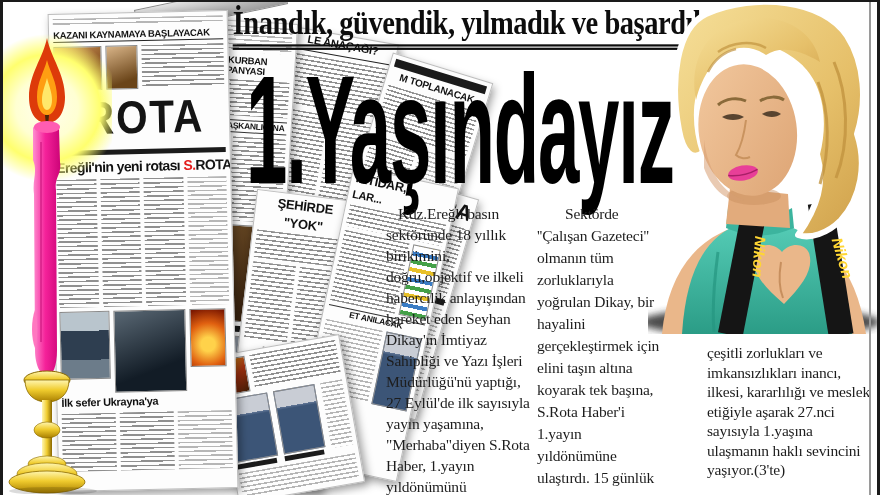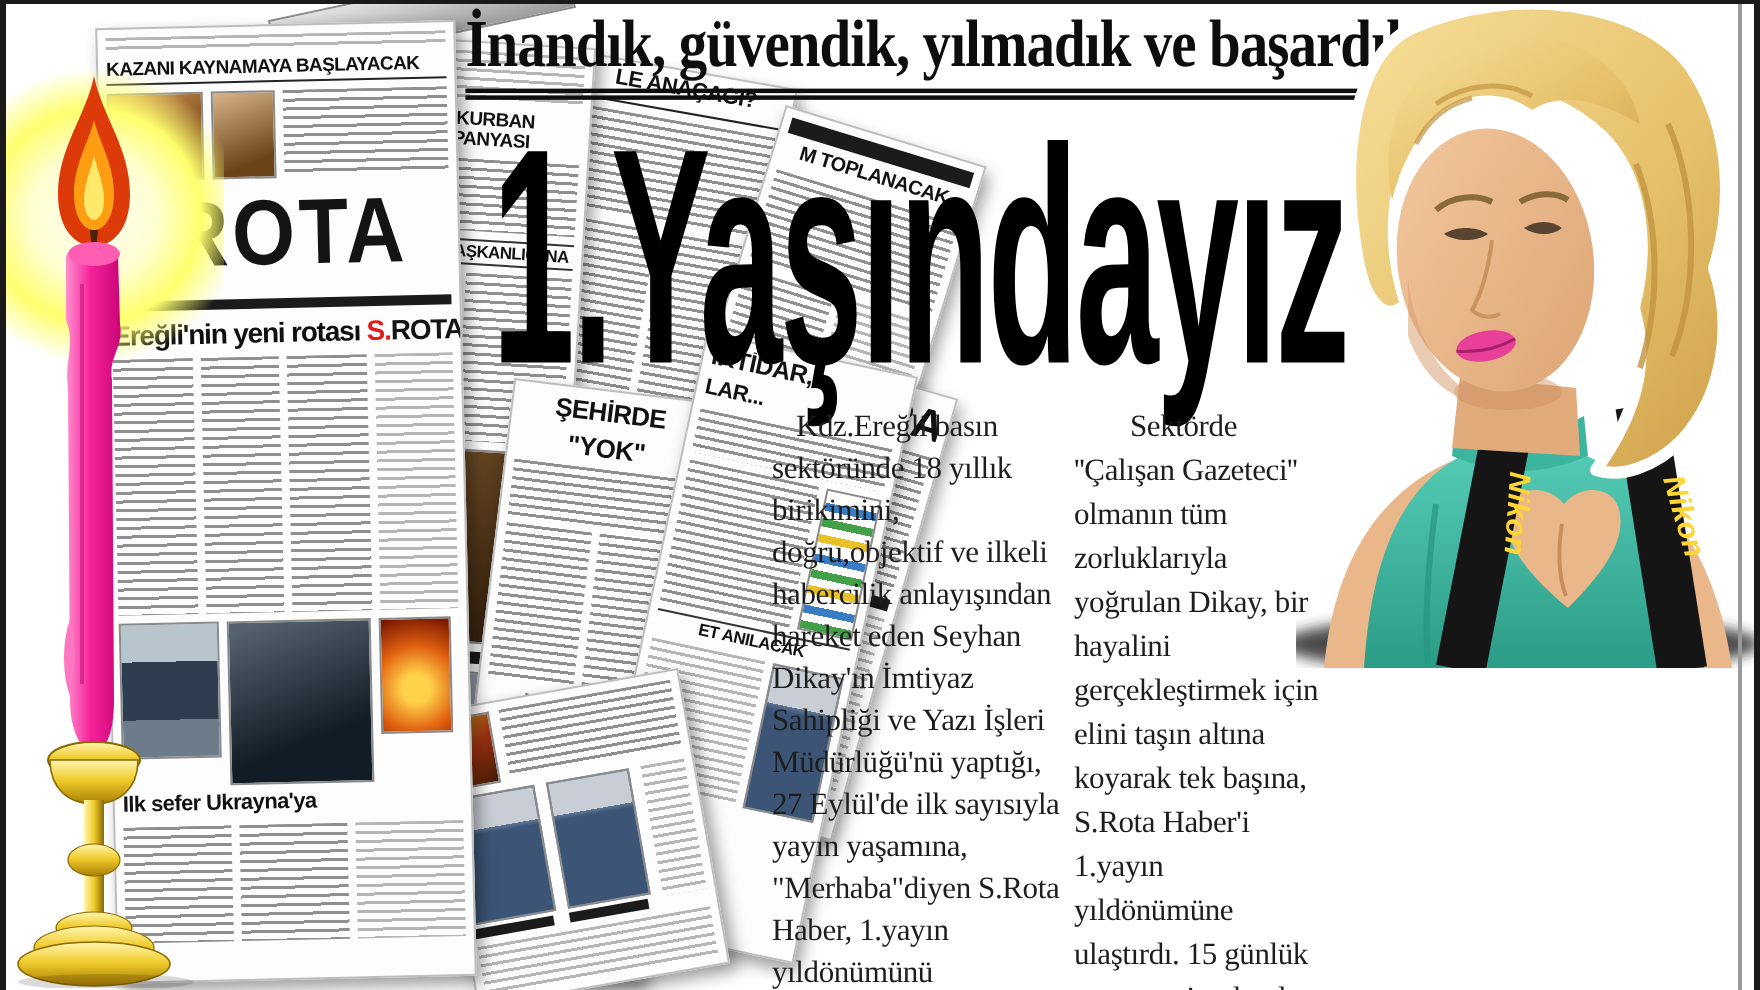--- a/index.html
+++ b/index.html
@@ -212,20 +212,21 @@
   </div>
 
   <div class="banner">
     <span>İnandık, güvendik, yılmadık ve başardık.</span>
   </div>
 
   <div class="big-headline">1.Yaşındayız</div>
 
   <div class="artcol c1">Kdz.Ereğli basın sektöründe 18 yıllık birikimini, doğru,objektif ve ilkeli habercilik anlayışından hareket eden Seyhan Dikay'ın İmtiyaz Sahipliği ve Yazı İşleri Müdürlüğü'nü yaptığı, 27 Eylül'de ilk sayısıyla yayın yaşamına, "Merhaba"diyen S.Rota Haber, 1.yayın yıldönümünü tamamladı.</div>
   <div class="artcol c2">Sektörde ''Çalışan Gazeteci'' olmanın tüm zorluklarıyla yoğrulan Dikay, bir hayalini gerçekleştirmek için elini taşın altına koyarak tek başına, S.Rota Haber'i 1.yayın yıldönümüne ulaştırdı. 15 günlük yayın periyodunda karşılaştığı</div>
+  <div class="artcol c3">çeşitli zorlukları ve imkansızlıkları inancı, ilkesi, kararlılığı ve meslek etiğiyle aşarak 27.nci sayısıyla 1.yaşına ulaşmanın haklı sevincini yaşıyor.(3'te)</div>
 
   <div class="candle-wrap">
     <svg width="115" height="482" viewBox="0 0 115 482">
       <defs>
         <radialGradient id="glowG" cx="50%" cy="50%" r="50%">
           <stop offset="0%" stop-color="#fffdf0"></stop>
           <stop offset="42%" stop-color="#ffffd2"></stop>
           <stop offset="72%" stop-color="#ffff6e"></stop>
           <stop offset="100%" stop-color="#ffff6e" stop-opacity="0"></stop>
         </radialGradient>

